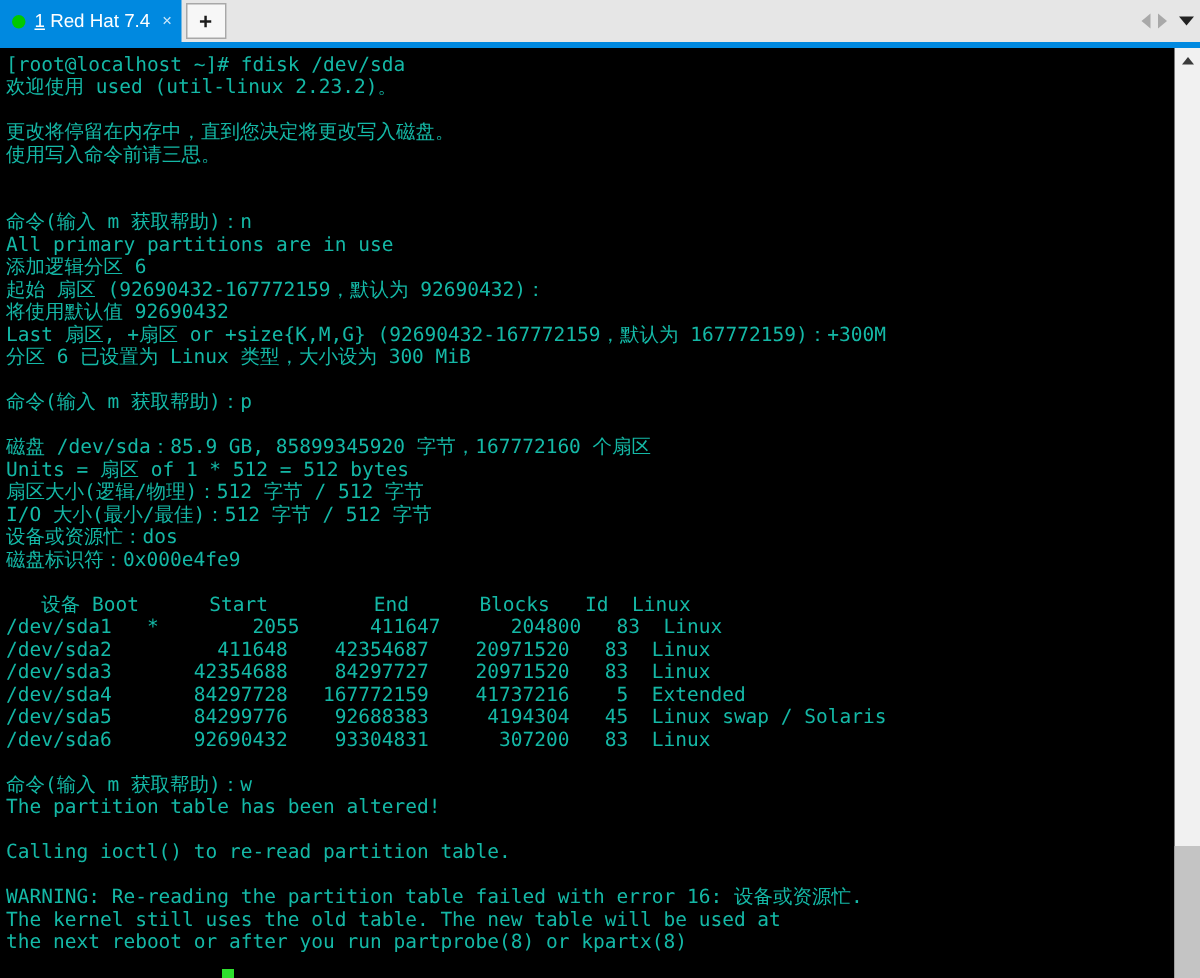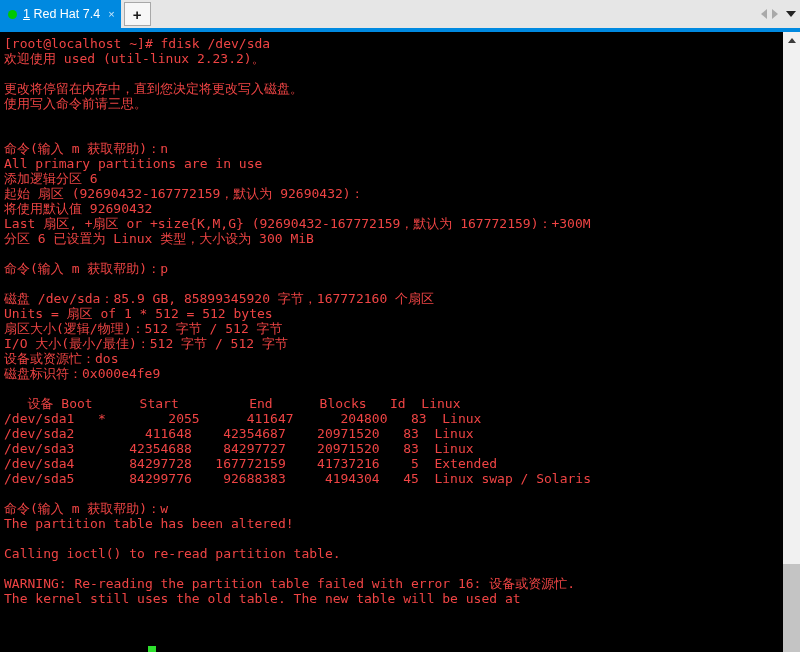--- a/index.html
+++ b/index.html
@@ -121,21 +121,21 @@
   }
   .terminal {
     position: relative;
     flex: 1 1 auto;
     background: #000000;
     overflow: hidden;
     padding: 4px 0 0 4px;
     box-sizing: border-box;
   }
   .line {
-    color: #ef4444;
+    color: #14b8a6;
     font-size: 13px;
     line-height: 15px;
     height: 15px;
     white-space: pre;
     font-family: "DejaVu Sans Mono", "Liberation Mono", monospace;
     letter-spacing: 0px;
   }
   .line.blank { color: transparent; }
 
   .cursor-block {
@@ -231,28 +231,30 @@
         <div class="line">I/O 大小(最小/最佳)：512 字节 / 512 字节</div>
         <div class="line">设备或资源忙：dos</div>
         <div class="line">磁盘标识符：0x000e4fe9</div>
         <div class="line blank"></div>
         <div class="line">   设备 Boot      Start         End      Blocks   Id  Linux</div>
         <div class="line">/dev/sda1   *        2055      411647      204800   83  Linux</div>
         <div class="line">/dev/sda2         411648    42354687    20971520   83  Linux</div>
         <div class="line">/dev/sda3       42354688    84297727    20971520   83  Linux</div>
         <div class="line">/dev/sda4       84297728   167772159    41737216    5  Extended</div>
         <div class="line">/dev/sda5       84299776    92688383     4194304   45  Linux swap / Solaris</div>
+        <div class="line">/dev/sda6       92690432    93304831      307200   83  Linux</div>
         <div class="line blank"></div>
         <div class="line">命令(输入 m 获取帮助)：w</div>
         <div class="line">The partition table has been altered!</div>
         <div class="line blank"></div>
         <div class="line">Calling ioctl() to re-read partition table.</div>
         <div class="line blank"></div>
         <div class="line">WARNING: Re-reading the partition table failed with error 16: 设备或资源忙.</div>
         <div class="line">The kernel still uses the old table. The new table will be used at</div>
+        <div class="line">the next reboot or after you run partprobe(8) or kpartx(8)</div>
         <div class="cursor-block"></div>
     </div>
 
     <div class="scrollbar">
       <div class="sb-arrow up">
         <span class="sb-up-glyph"></span>
       </div>
       <div class="sb-thumb"></div>
     </div>
 

